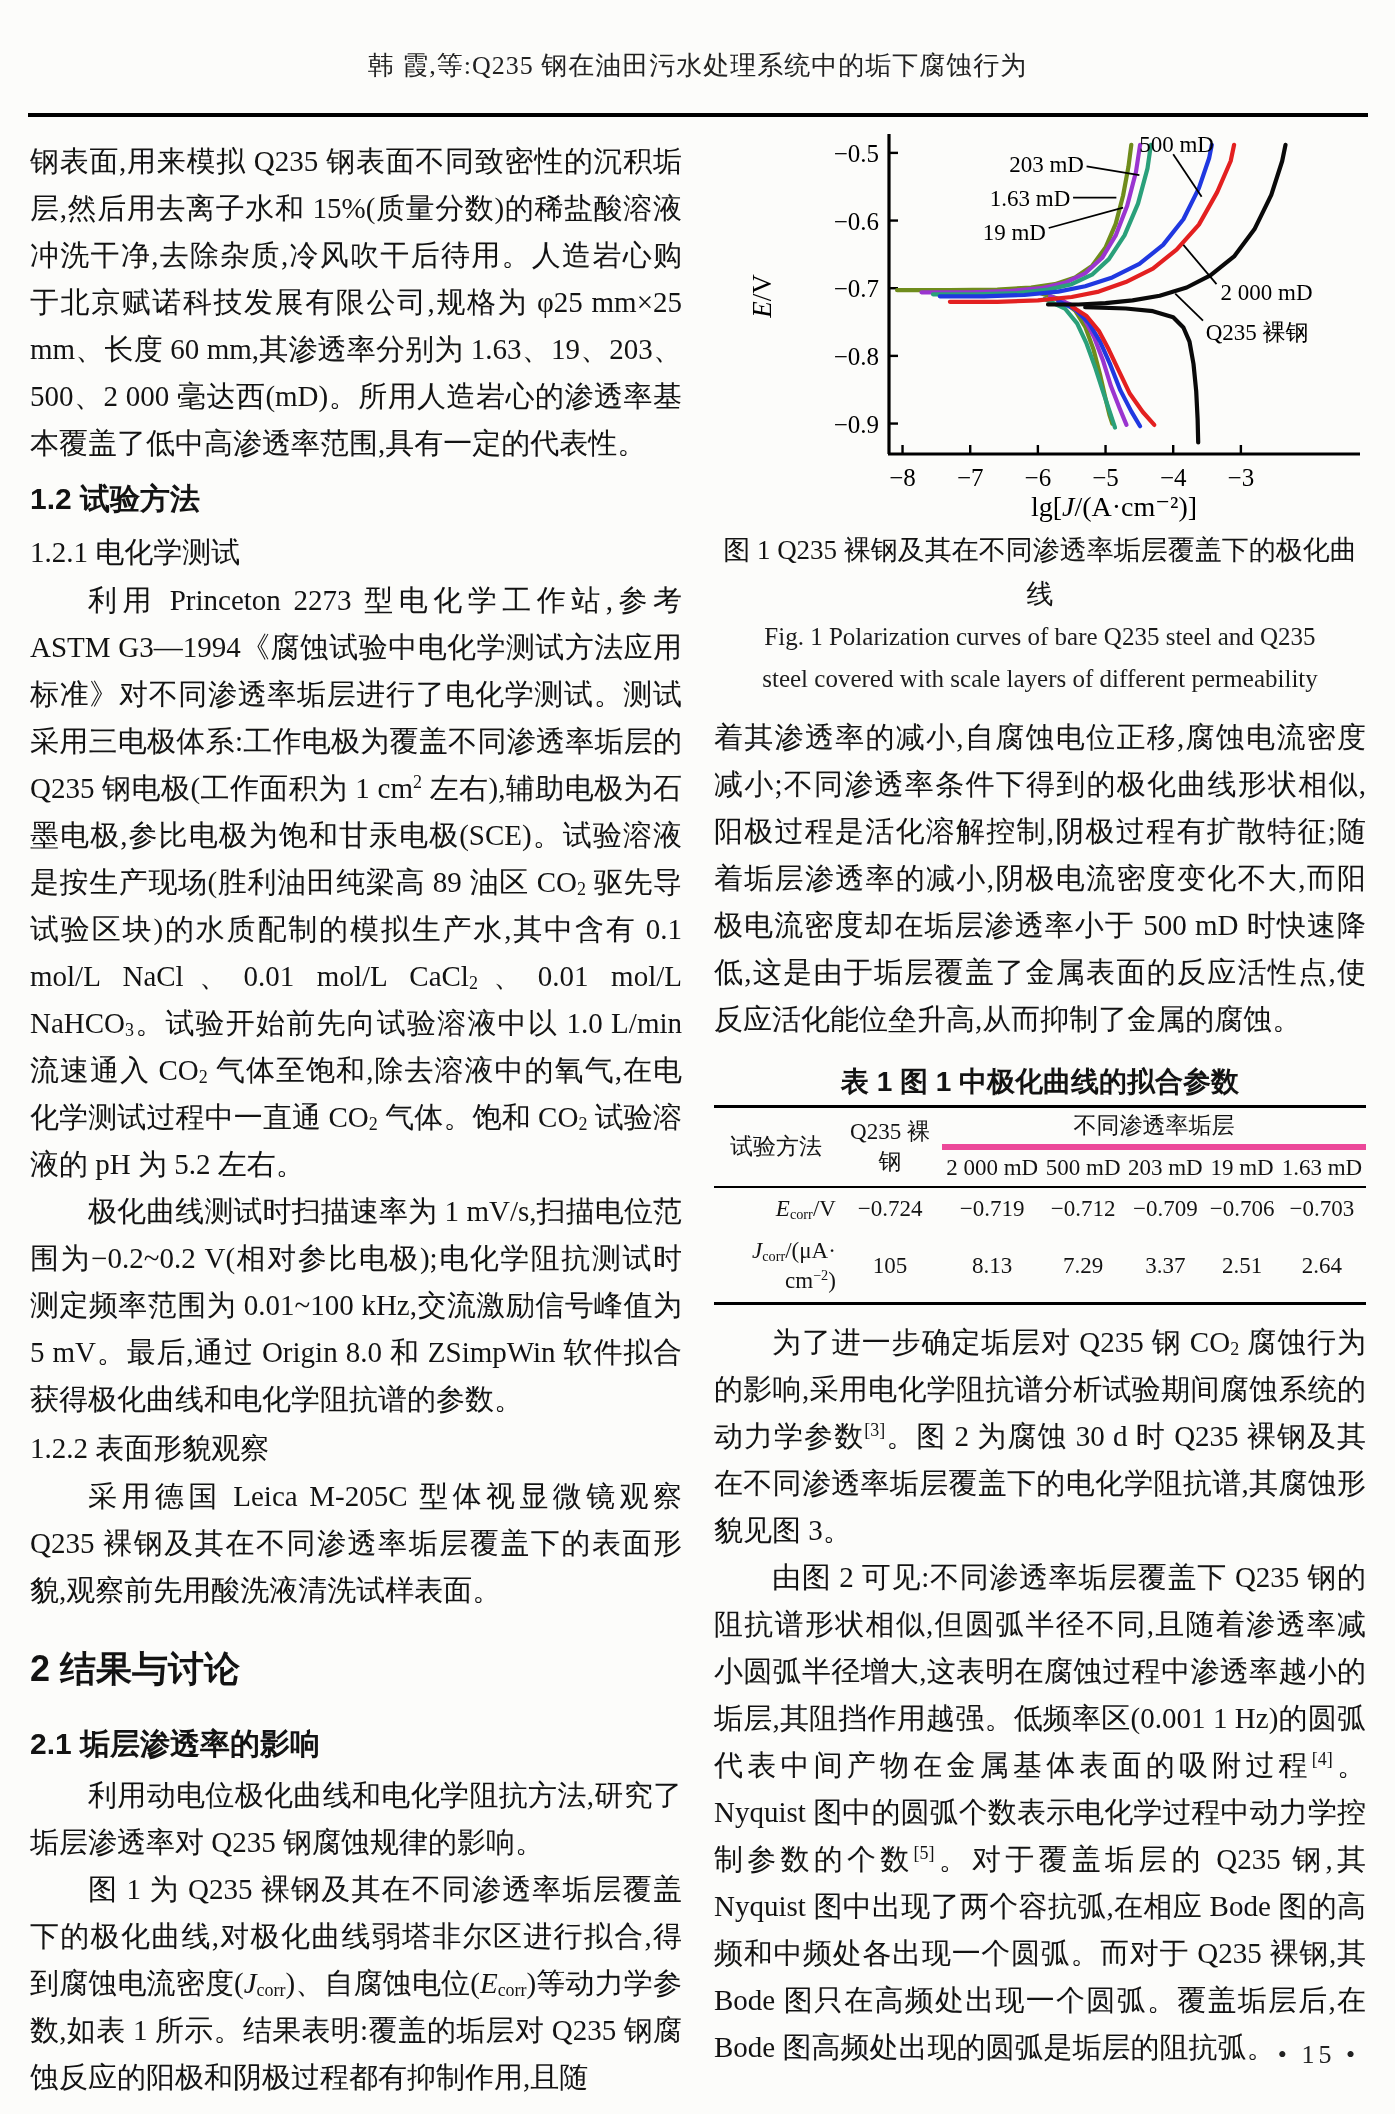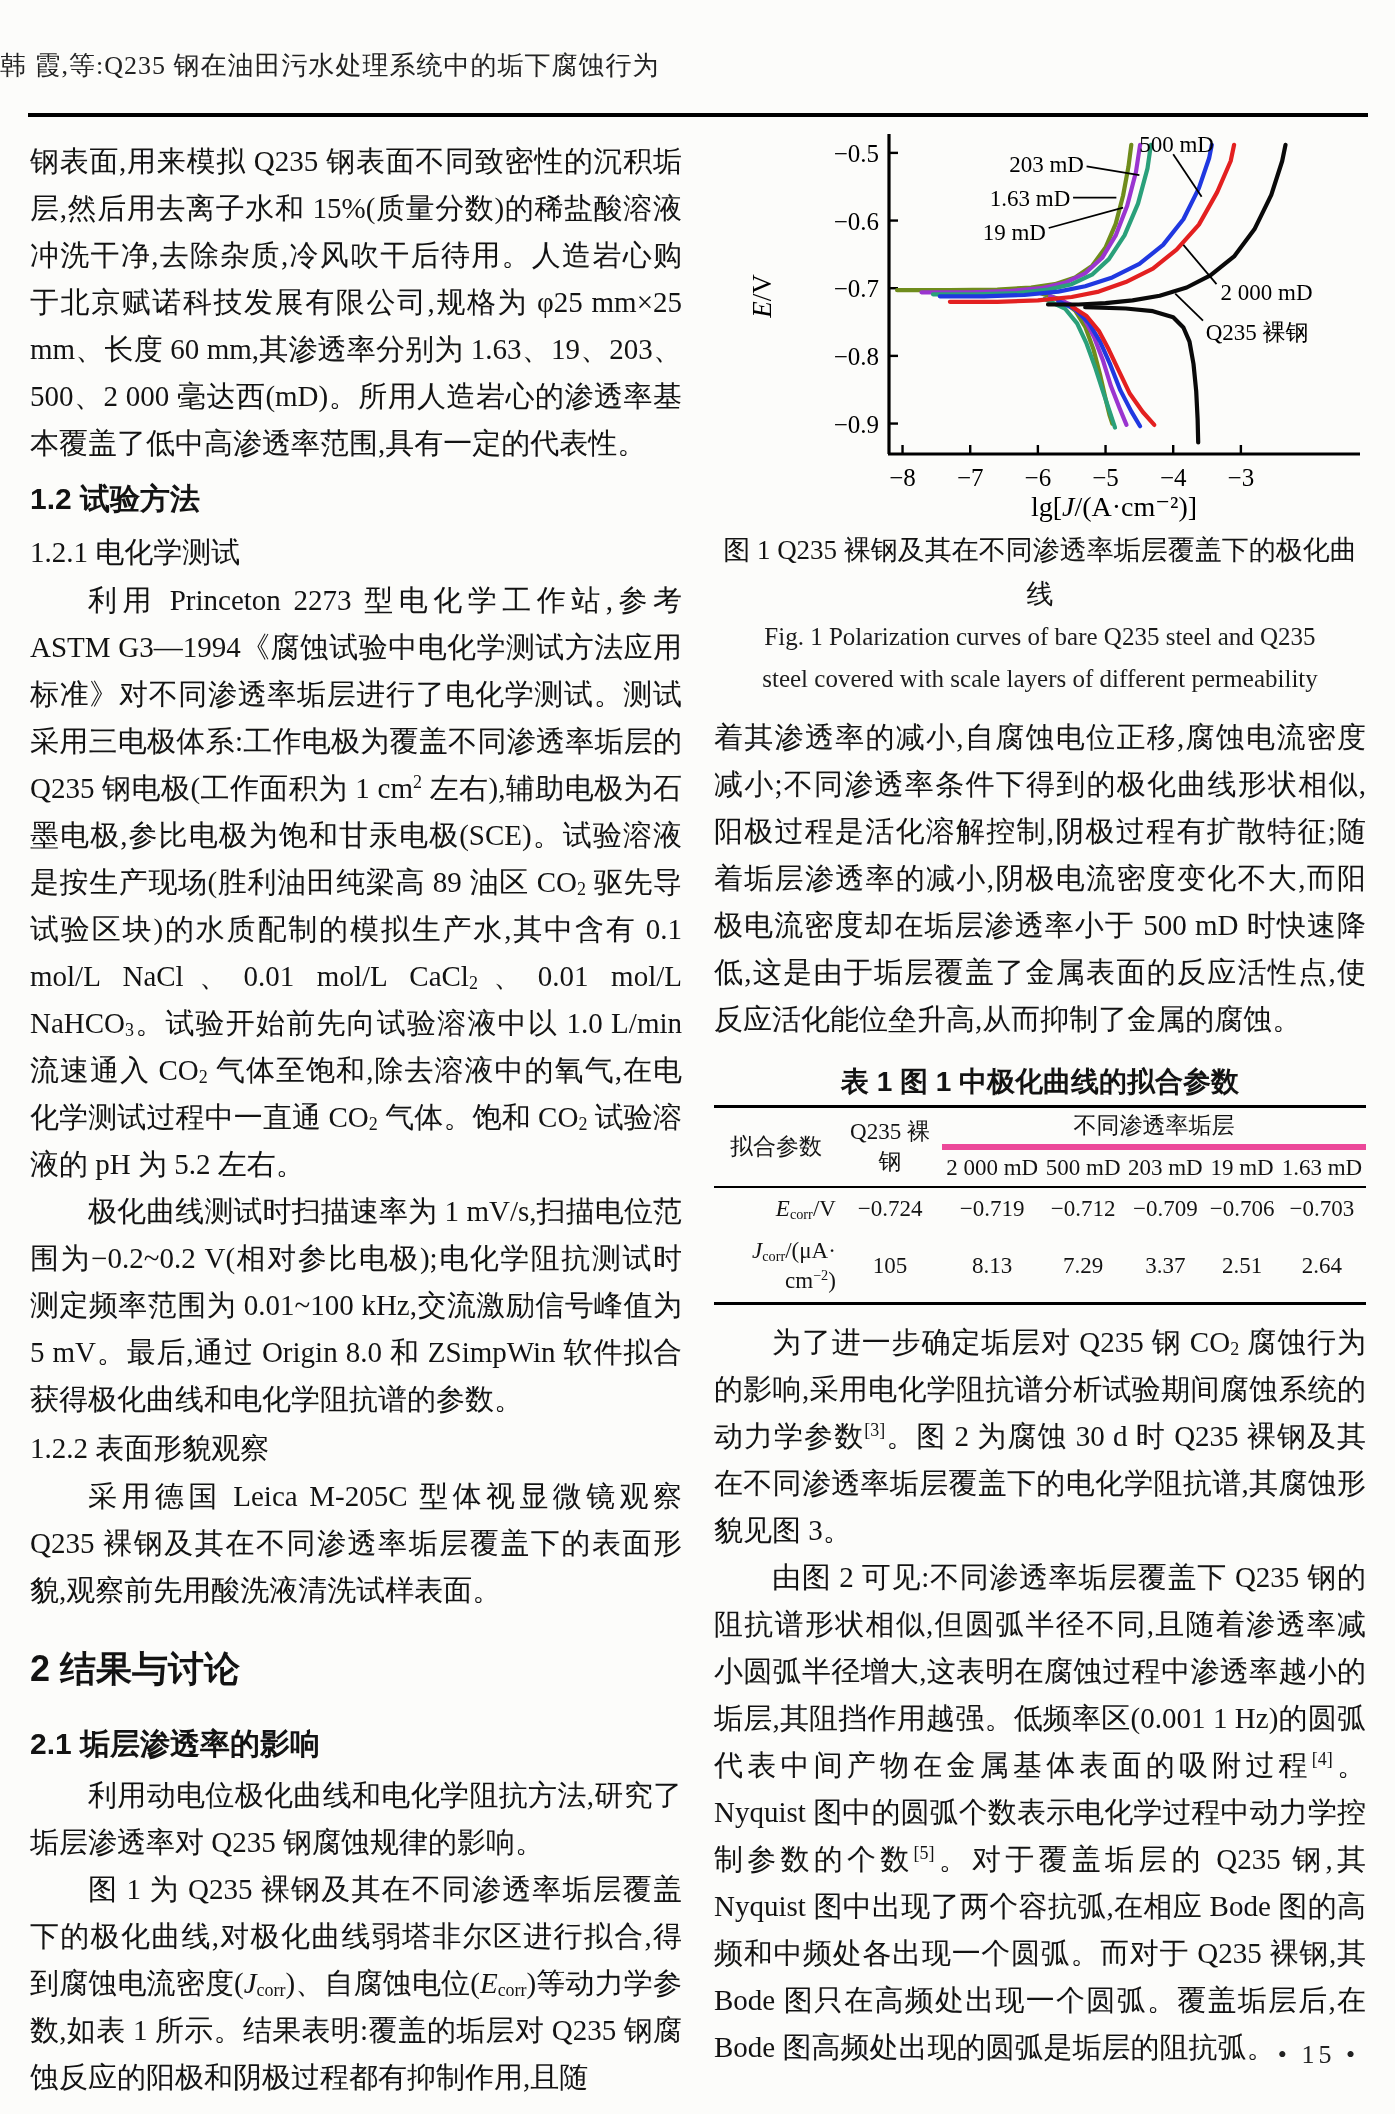--- a/index.html
+++ b/index.html
@@ -4,21 +4,21 @@
 <style>
   html,body{margin:0;padding:0;}
   body{
     width:1395px;height:2114px;position:relative;
     background:#fcfcfa;color:#131313;
     font-family:"Liberation Serif","DejaVu Serif",serif;
     overflow:hidden;
   }
   .page-header{
     position:absolute;left:0;top:48px;width:100%;
-    font-size:26px;letter-spacing:1px;color:#222;
+    text-align:center;font-size:26px;letter-spacing:1px;color:#222;
   }
   .header-rule{
     position:absolute;left:28px;top:113px;width:1340px;height:4px;
     background:#000;
   }
   .col{position:absolute;width:652px;font-size:29px;line-height:47px;text-align:justify;}
   .col-left{left:30px;top:138px;}
   .col-right{left:714px;top:126px;}
   p{margin:0;}
   .indent{text-indent:2em;}
@@ -128,21 +128,21 @@
     <div class="fig-cap-en">steel covered with scale layers of different permeability</div>
   </div>
 
   <p style="margin-top:14px;">着其渗透率的减小,自腐蚀电位正移,腐蚀电流密度减小;不同渗透率条件下得到的极化曲线形状相似,阳极过程是活化溶解控制,阴极过程有扩散特征;随着垢层渗透率的减小,阴极电流密度变化不大,而阳极电流密度却在垢层渗透率小于 500 mD 时快速降低,这是由于垢层覆盖了金属表面的反应活性点,使反应活化能位垒升高,从而抑制了金属的腐蚀。</p>
 
   <div class="tbl-title-zh">表 1  图 1 中极化曲线的拟合参数</div>
 
   <table class="params">
     <thead>
       <tr>
-        <th rowspan="2" class="rowspan2" style="width:19%;">拟合参数</th>
+        <th rowspan="2" class="rowspan2" style="width:19%;">试验方法</th>
         <th rowspan="2" class="rowspan2" style="width:16%;">Q235 裸钢</th>
         <th colspan="5" class="span-top">不同渗透率垢层</th>
       </tr>
       <tr class="subhead">
         <th>2 000 mD</th>
         <th>500 mD</th>
         <th>203 mD</th>
         <th>19 mD</th>
         <th>1.63 mD</th>
       </tr>

